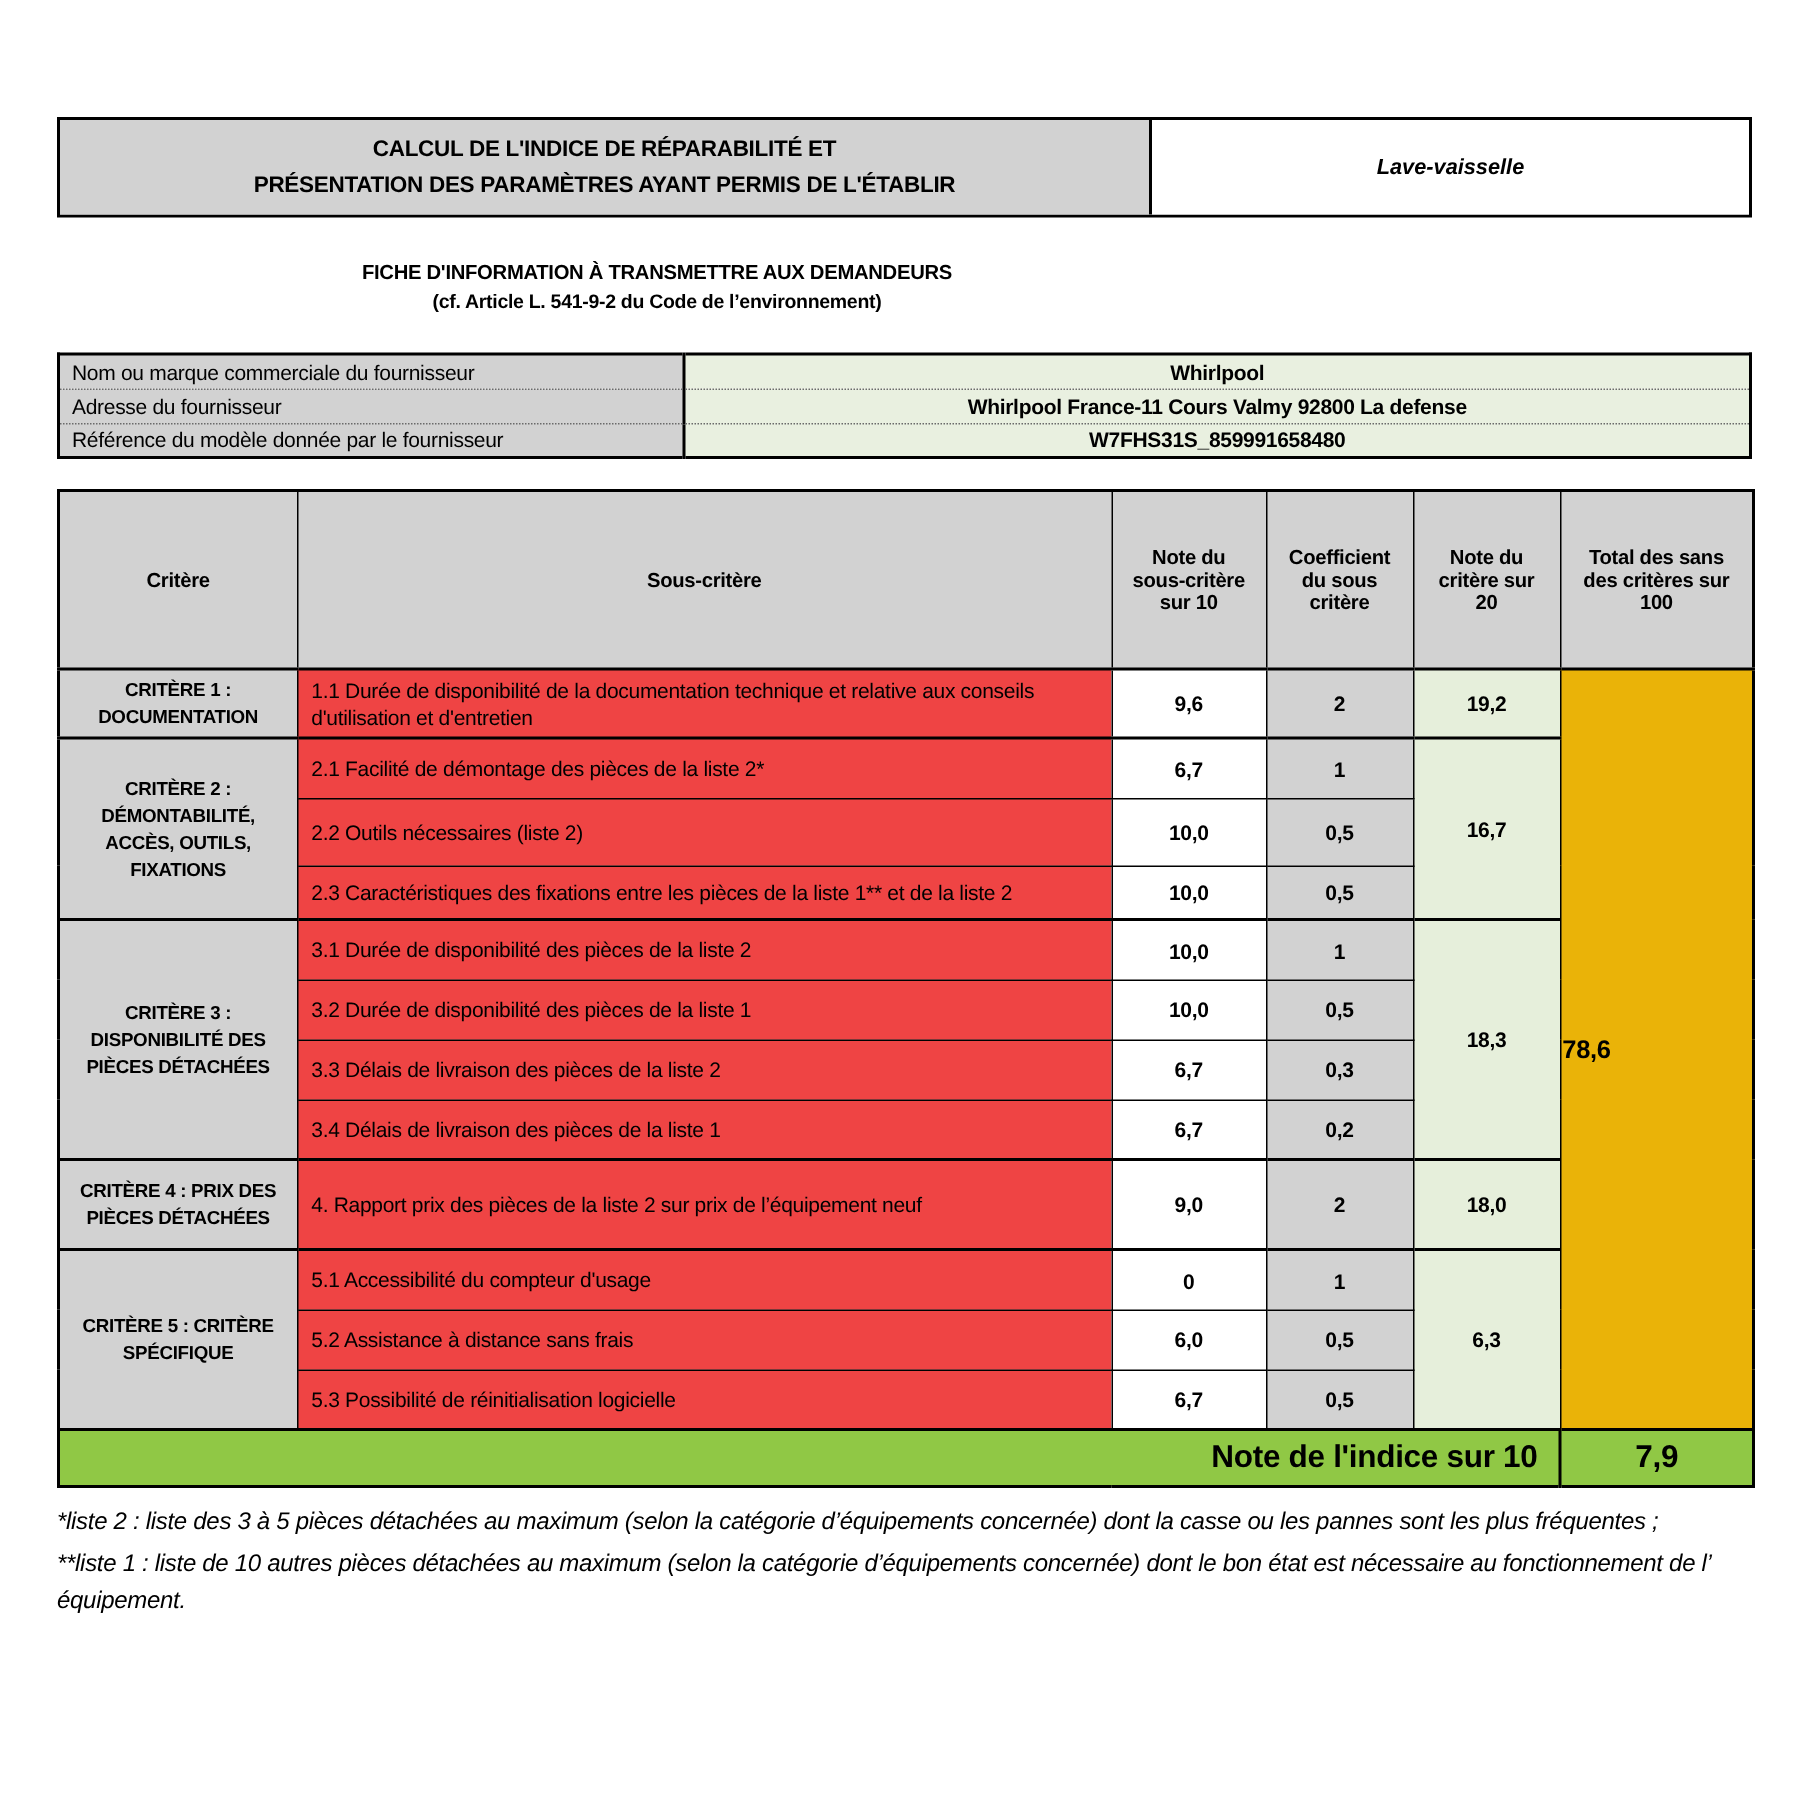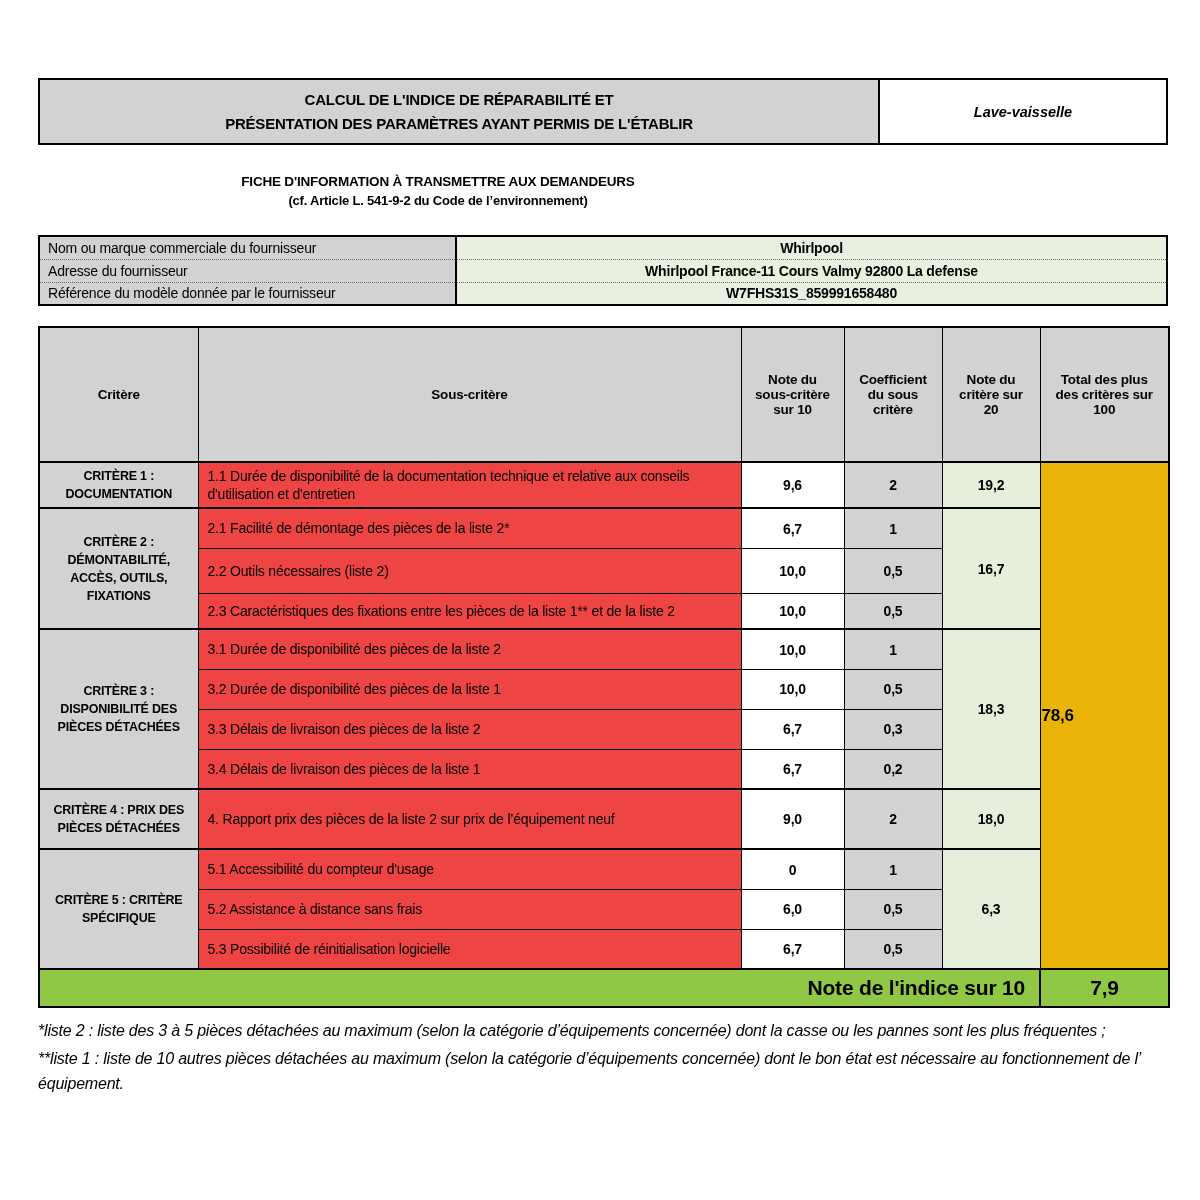--- a/index.html
+++ b/index.html
@@ -11,21 +11,21 @@
   }
   .page{position:relative;width:1200px;height:1200px;overflow:hidden;background:#fff;}
   .content{margin-left:38px;width:1130px;}
 
   
   .title-row{
     display:flex;margin-top:78px;height:67px;
     border:2px solid #000;box-sizing:border-box;background:#fff;
   }
   .title-box{
-    width:838px;box-sizing:border-box;background:#d2d2d2;
+    width:726px;box-sizing:border-box;background:#d2d2d2;
     display:flex;flex-direction:column;justify-content:center;
     text-align:center;font-weight:bold;font-size:15px;line-height:1.6;
     letter-spacing:-0.2px;
   }
   .product-box{
     flex:1;border-left:2px solid #000;box-sizing:border-box;background:#fff;
     display:flex;align-items:center;justify-content:center;
     font-weight:bold;font-style:italic;font-size:14.5px;
   }
 
@@ -47,21 +47,21 @@
   
   .main-table{
     margin-top:20px;width:1130px;border-collapse:collapse;table-layout:fixed;
     border:2px solid #000;
   }
   .main-table th,.main-table td{
     border:1px solid #000;box-sizing:border-box;vertical-align:middle;
     letter-spacing:-0.2px;
   }
   .main-table th{
-    background:#d2d2d2;font-size:13.5px;font-weight:bold;height:135px;
+    background:#d2d2d2;font-size:13.5px;font-weight:bold;height:119px;
     padding:15px 8px;border-bottom:2px solid #000;text-align:center;
   }
   td.crit{background:#d2d2d2;font-weight:bold;font-size:12.5px;text-align:center;padding:4px 6px;line-height:1.45;}
   td.sub{background:#ef4444;font-size:14px;text-align:left;padding:3px 9px;line-height:1.3;}
   td.n10{background:#ffffff;font-weight:bold;font-size:14px;text-align:center;}
   td.coef{background:#d2d2d2;font-weight:bold;font-size:14px;text-align:center;}
   td.n20{background:#e6efdb;font-weight:bold;font-size:14px;text-align:center;}
   td.tot{background:#eab308;font-weight:bold;font-size:17px;text-align:left;}
   tr.cont td{border-top:1px dotted #5f5f5f;}
   tr.group td{border-top:2px solid #000;}
@@ -122,21 +122,21 @@
           <col style="width:98px">
           <col style="width:129px">
       </colgroup>
       <thead>
         <tr>
           <th>Critère</th>
           <th>Sous-critère</th>
           <th>Note du sous-critère sur 10</th>
           <th>Coefficient du sous critère</th>
           <th>Note du critère sur 20</th>
-          <th>Total des plus des critères sur 100</th>
+          <th>Total des sans des critères sur 100</th>
         </tr>
       </thead>
       <tbody>
 
         <tr class="group h50">
           <td class="crit">CRITÈRE 1 : DOCUMENTATION</td>
           <td class="sub">1.1 Durée de disponibilité de la documentation technique et relative aux conseils d'utilisation et d'entretien</td>
           <td class="n10">9,6</td>
           <td class="coef">2</td>
           <td class="n20">19,2</td>

